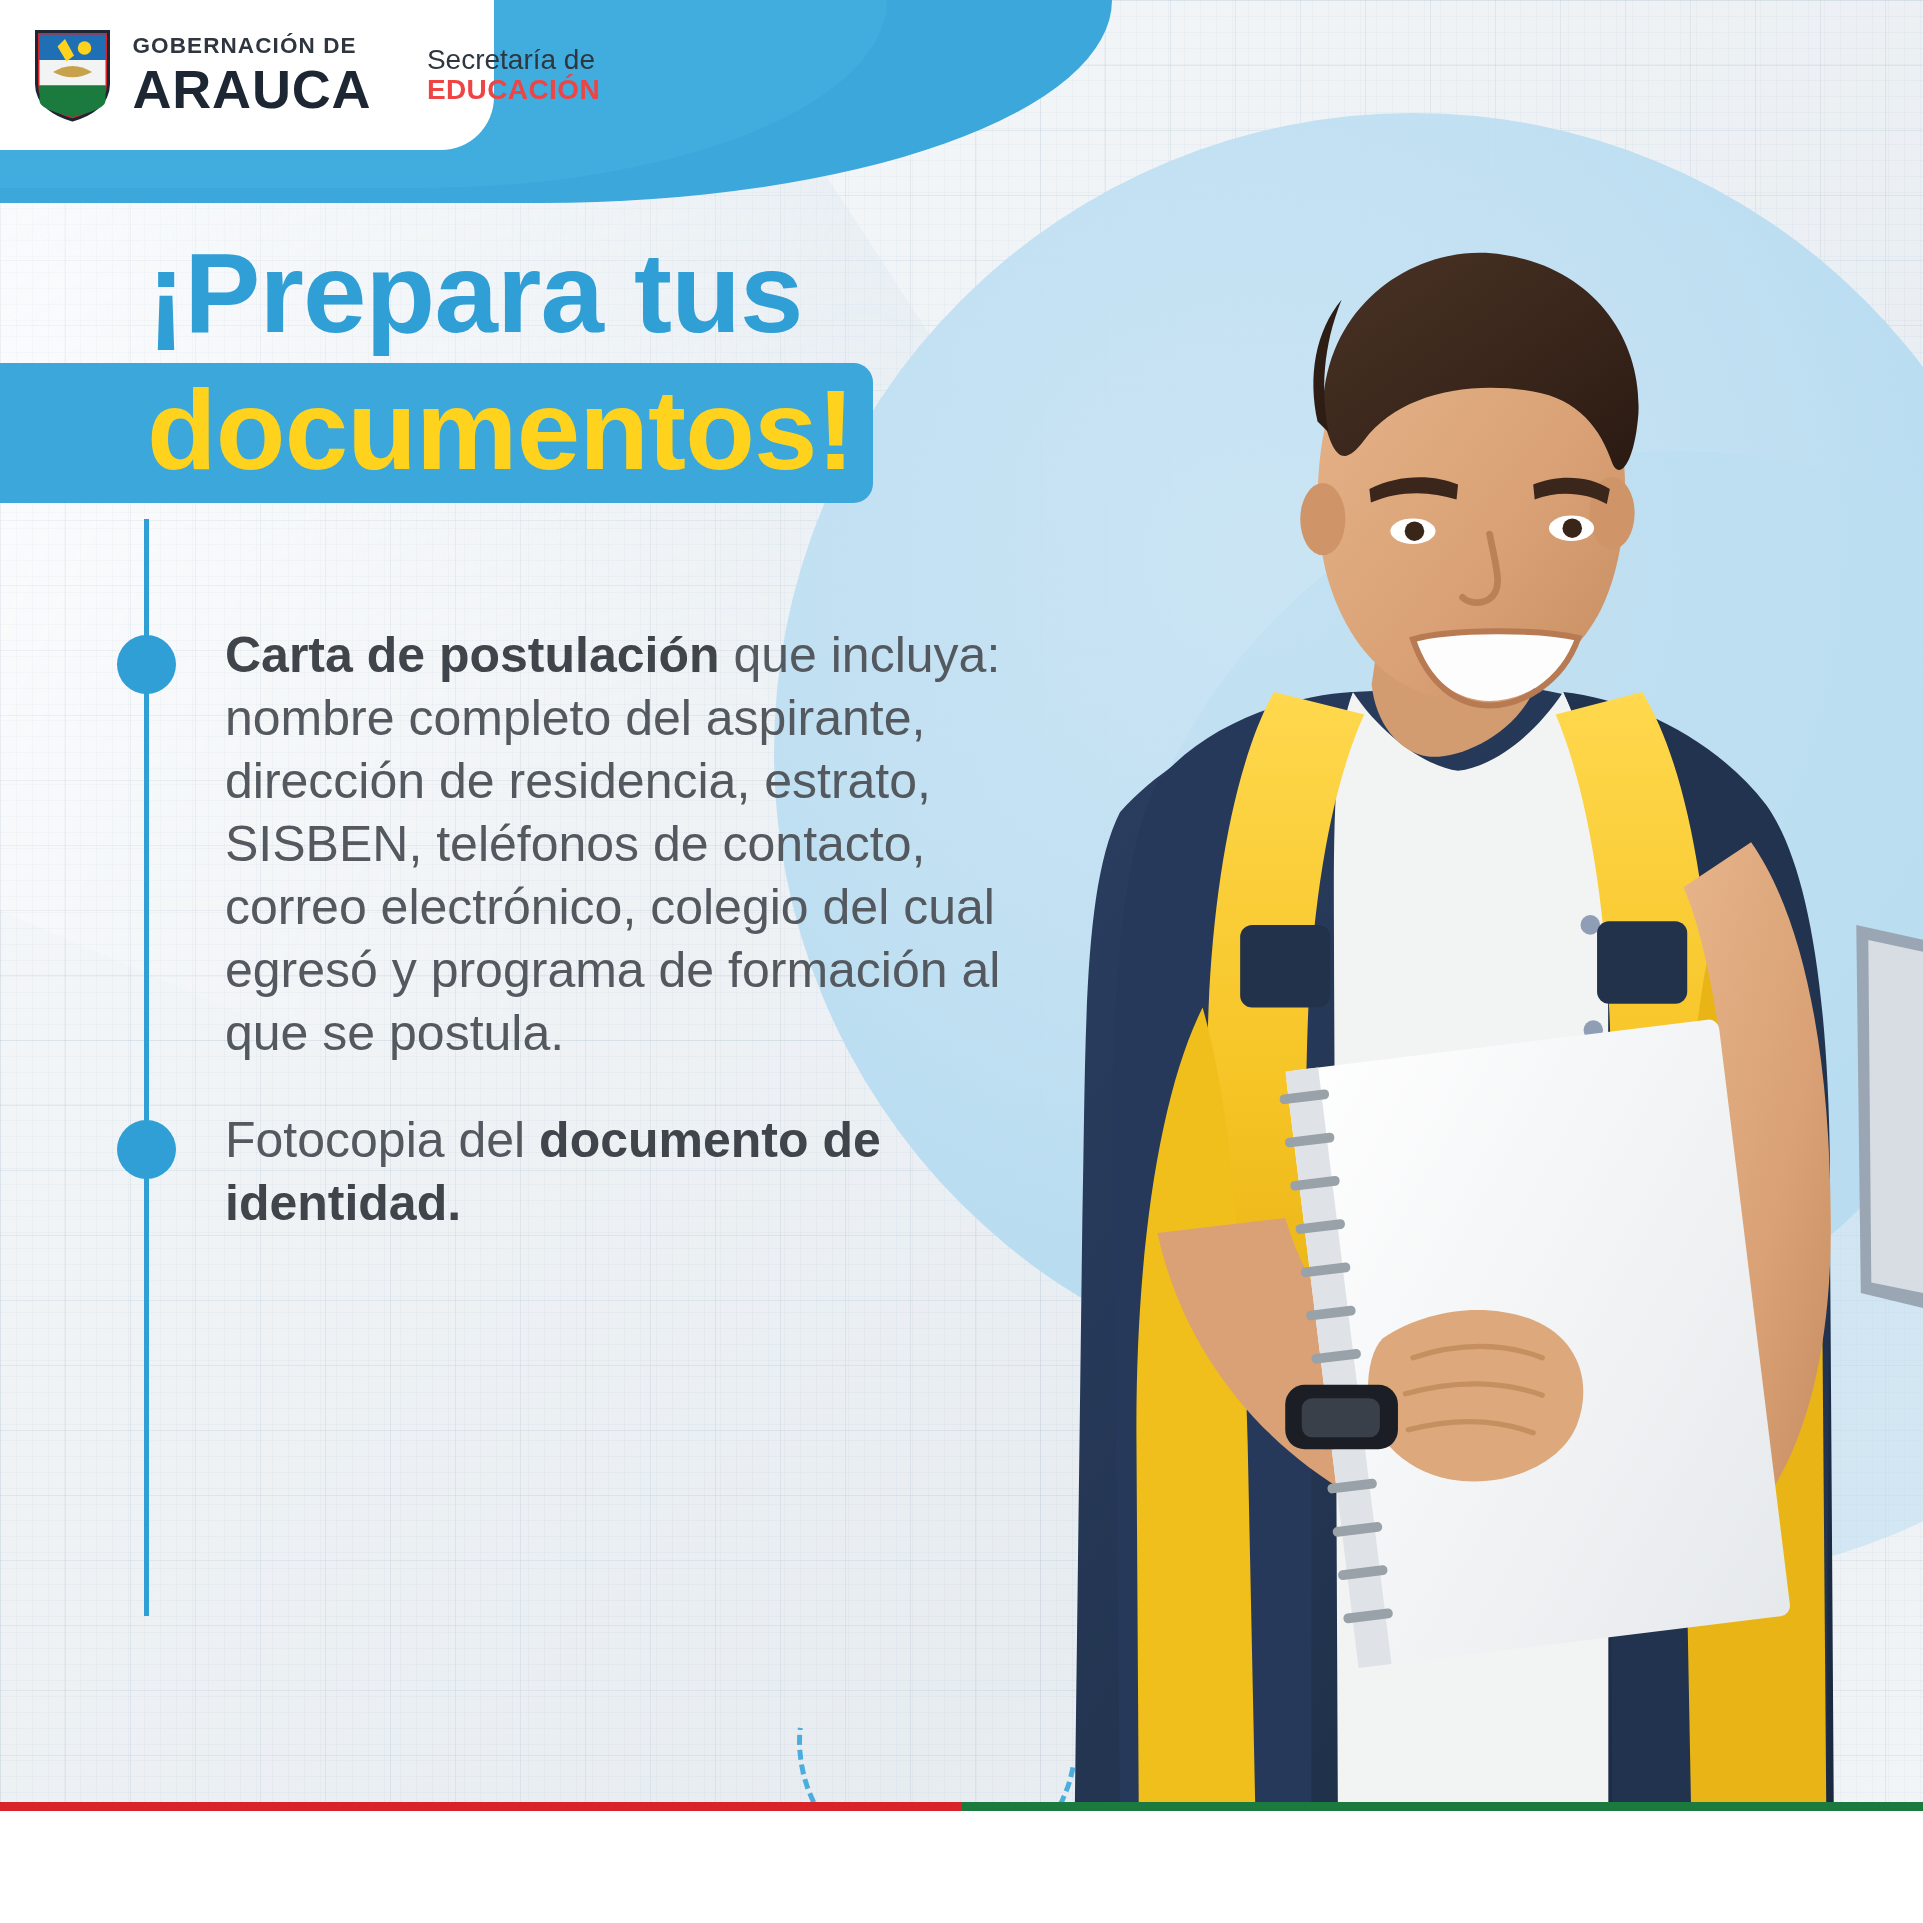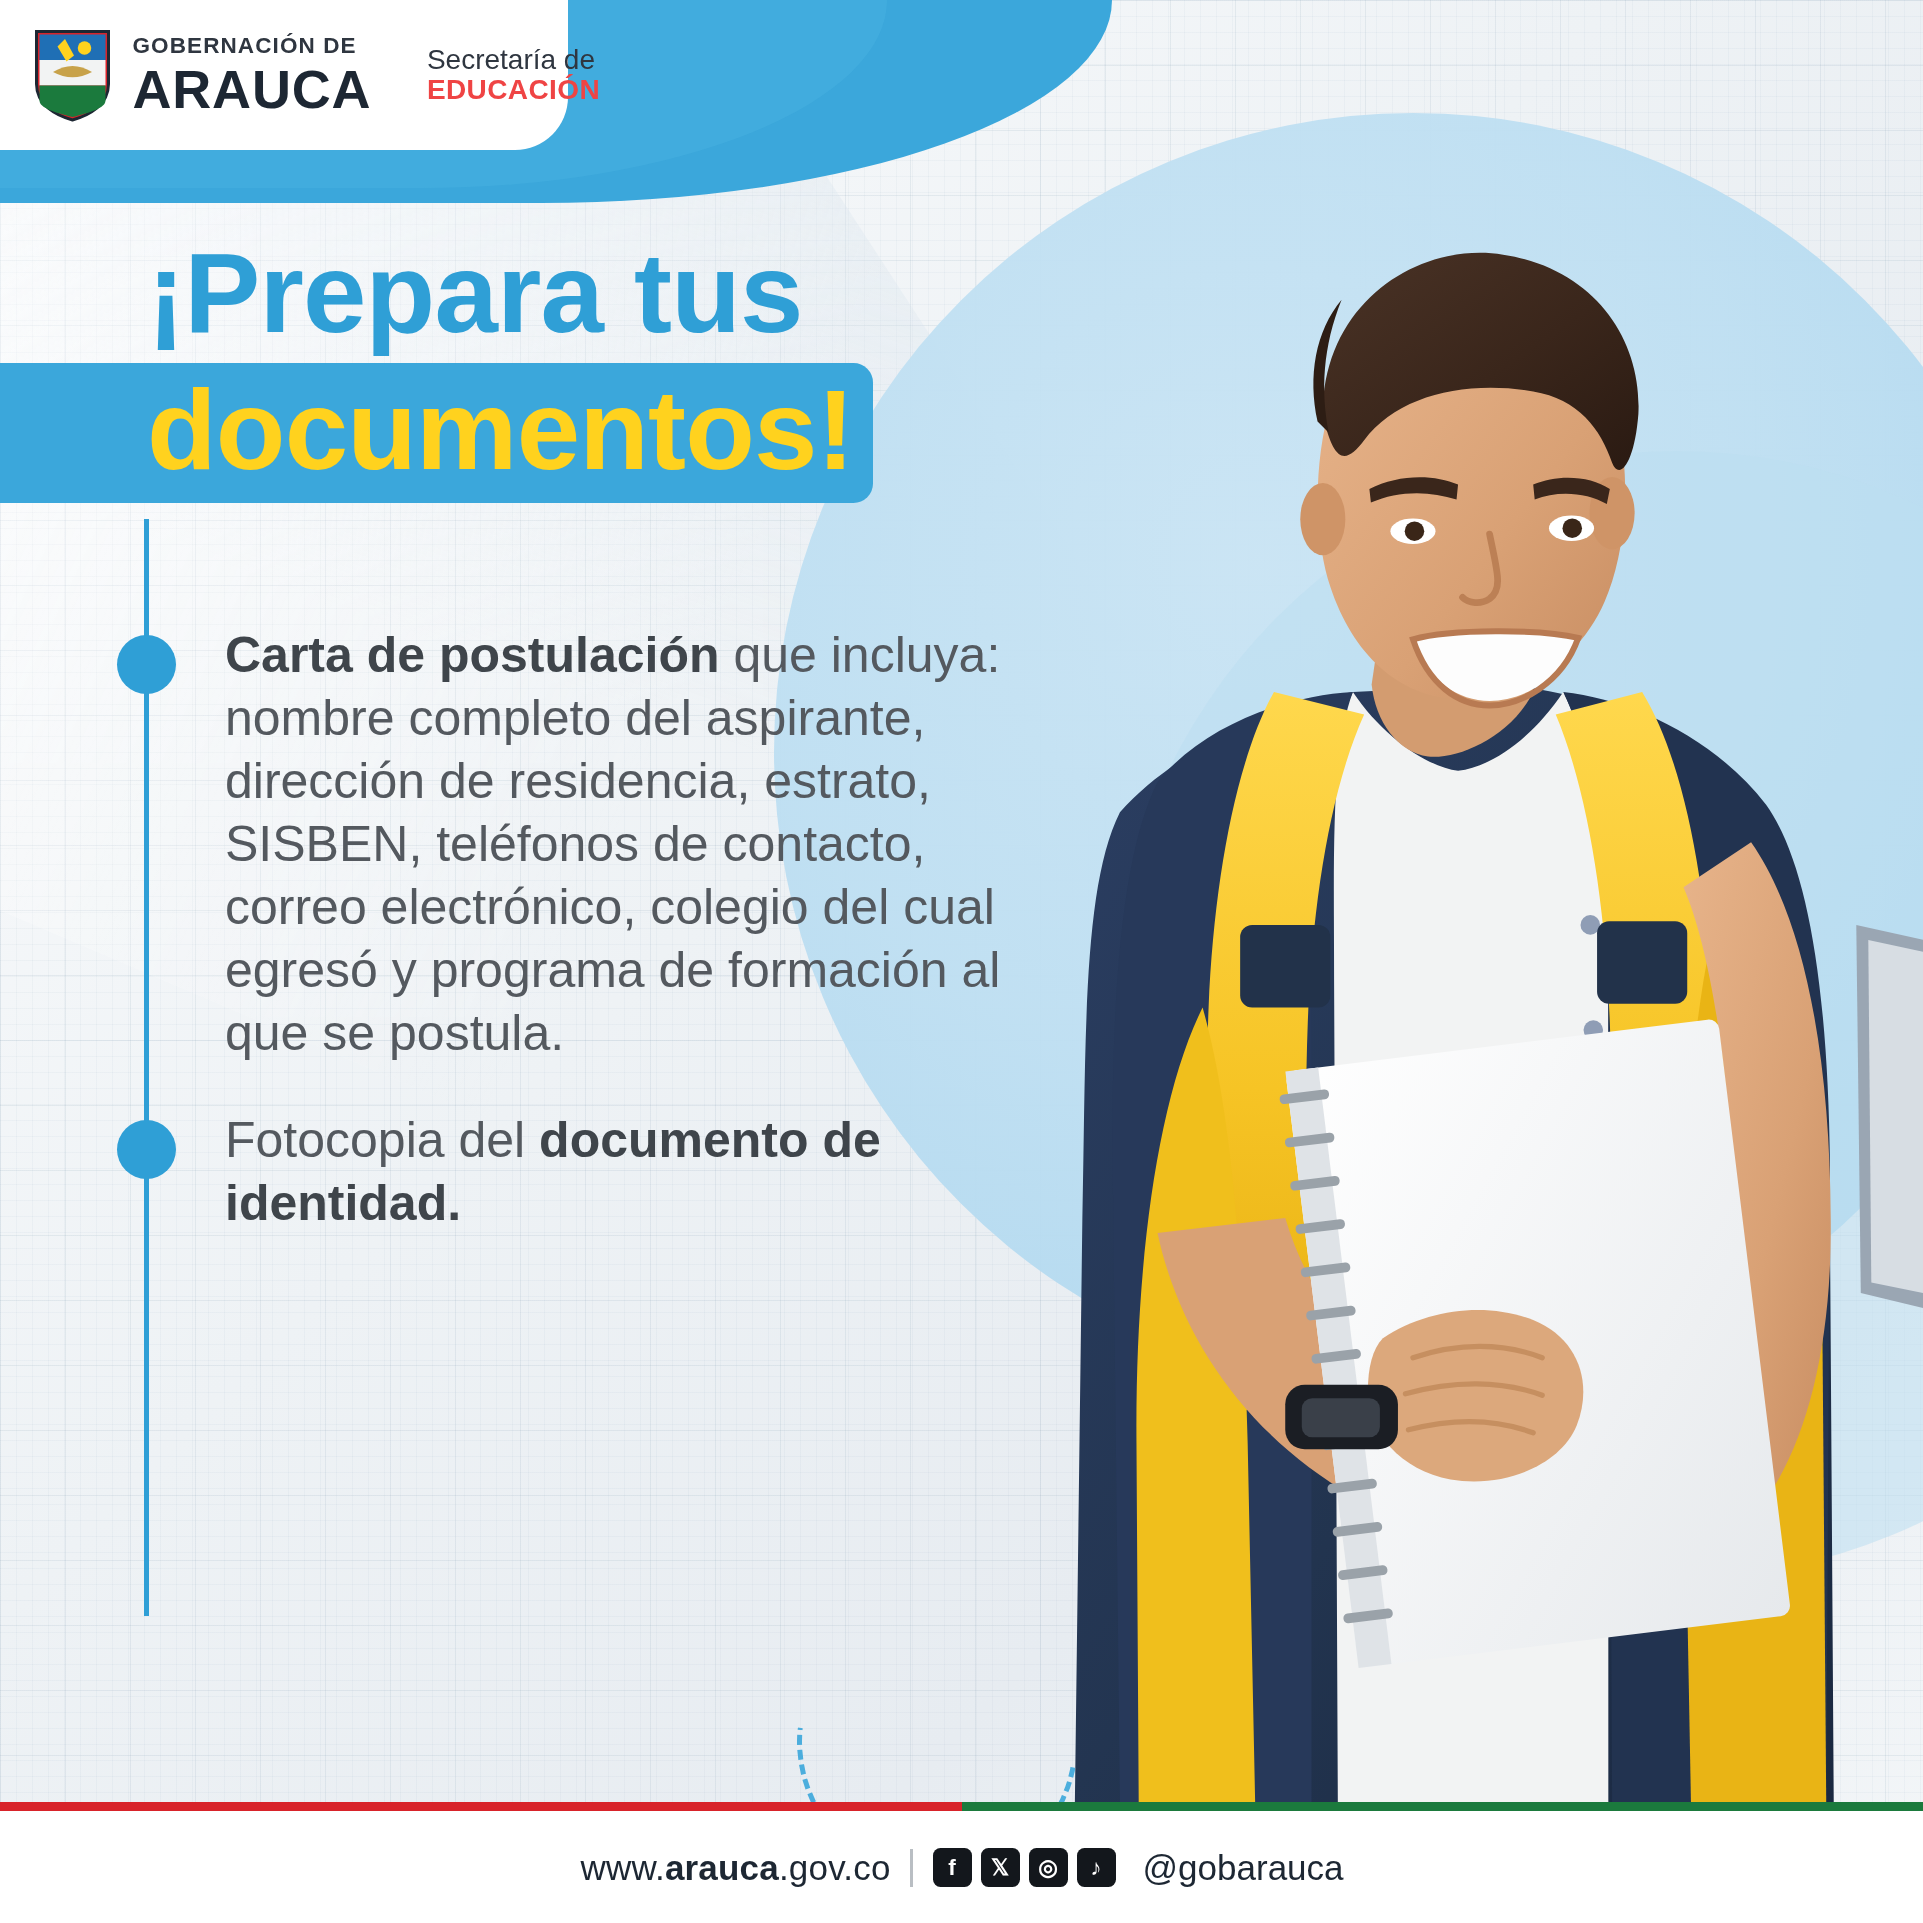--- a/index.html
+++ b/index.html
@@ -86,21 +86,21 @@
     left: 0; top: 0;
     width: 887px;
     height: 188px;
     background: #47b0e0;
     border-bottom-right-radius: 466px 188px;
     opacity: .55;
   }
   .logo-card {
     position: absolute;
     left: 0; top: 0;
-    width: 568px;
+    width: 494px;
     height: 150px;
     background: #ffffff;
     border-bottom-right-radius: 53px;
     display: flex;
     align-items: center;
     padding-left: 32px;
     box-sizing: border-box;
   }
   .shield {
     width: 81px;
@@ -492,26 +492,15 @@
         <span>Fotocopia del </span><b>documento de identidad.</b>
       </div>
     </div>
   </div>
 
   <div class="footer-stripe">
     <span class="s-red"></span>
     <span class="s-green"></span>
   </div>
   <div class="footer"></div>
-  <div class="footer-inner">
-    <div class="site"><span>www.</span><b>arauca</b><span>.gov.co</span></div>
-    <div class="sep"></div>
-    <div class="social">
-      <div class="sicon">f</div>
-      <div class="sicon">𝕏</div>
-      <div class="sicon">◎</div>
-      <div class="sicon">♪</div>
-    </div>
-    <div class="handle">@gobarauca</div>
-  </div>
 
 </div>
 
 
 </body></html>

